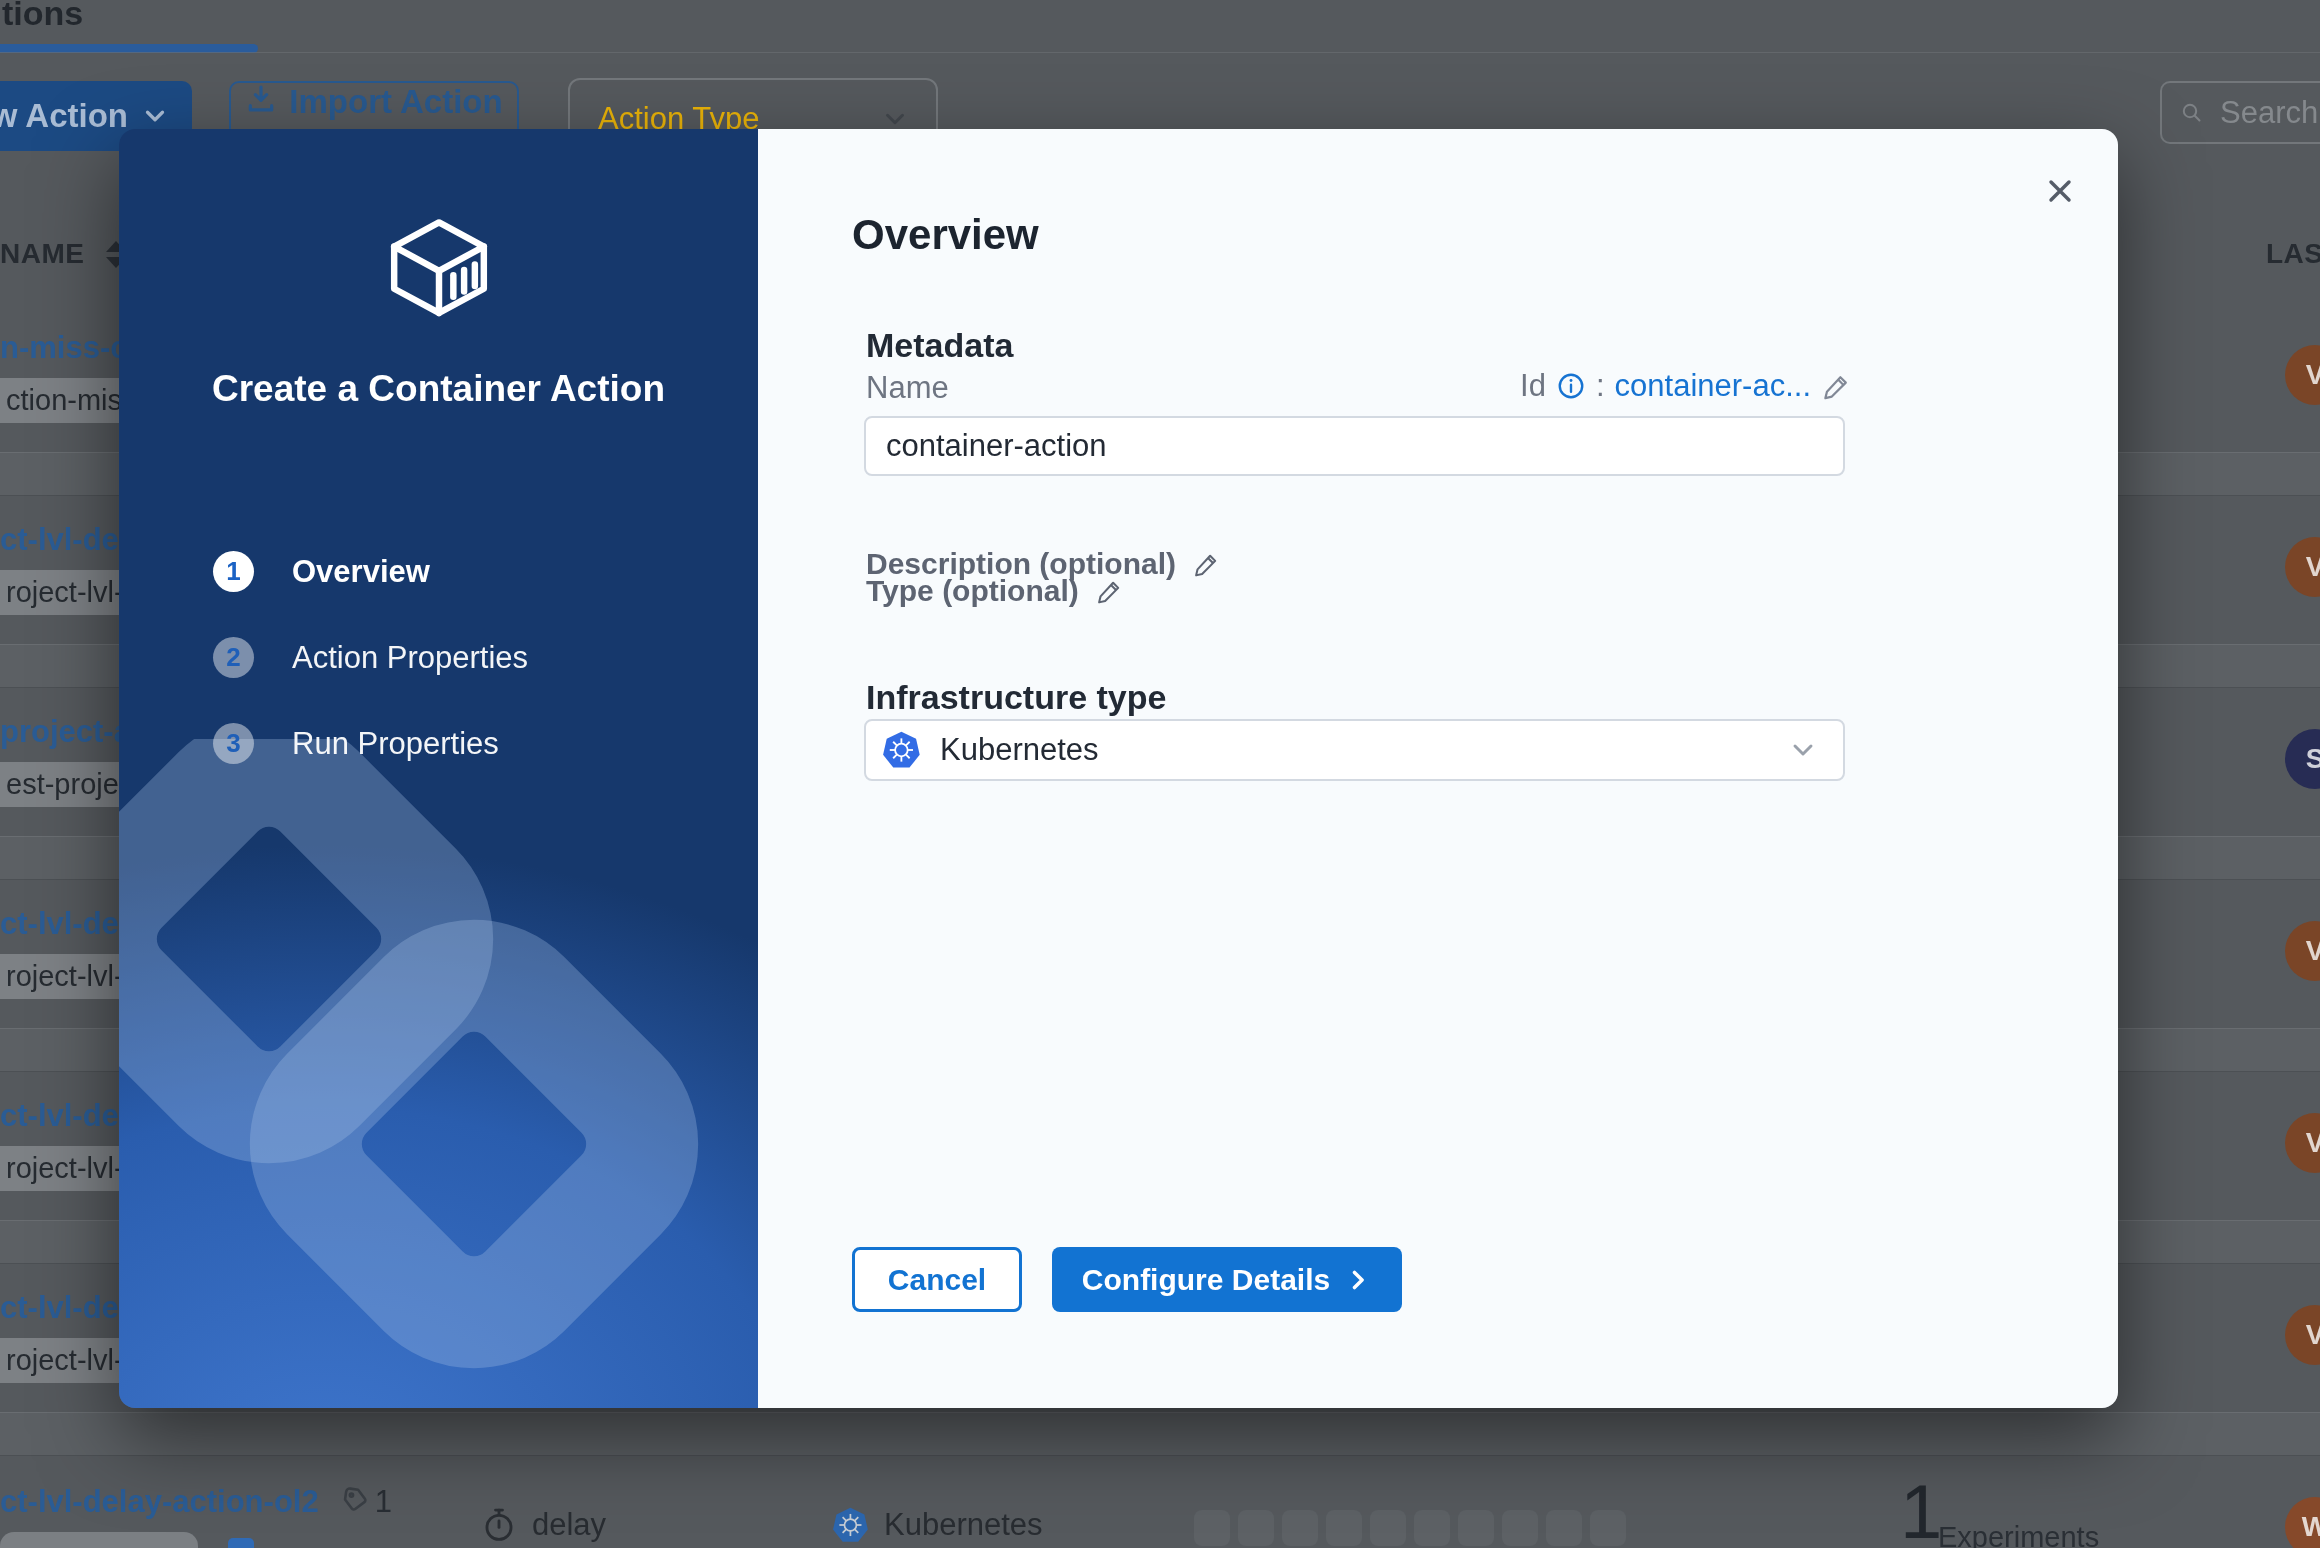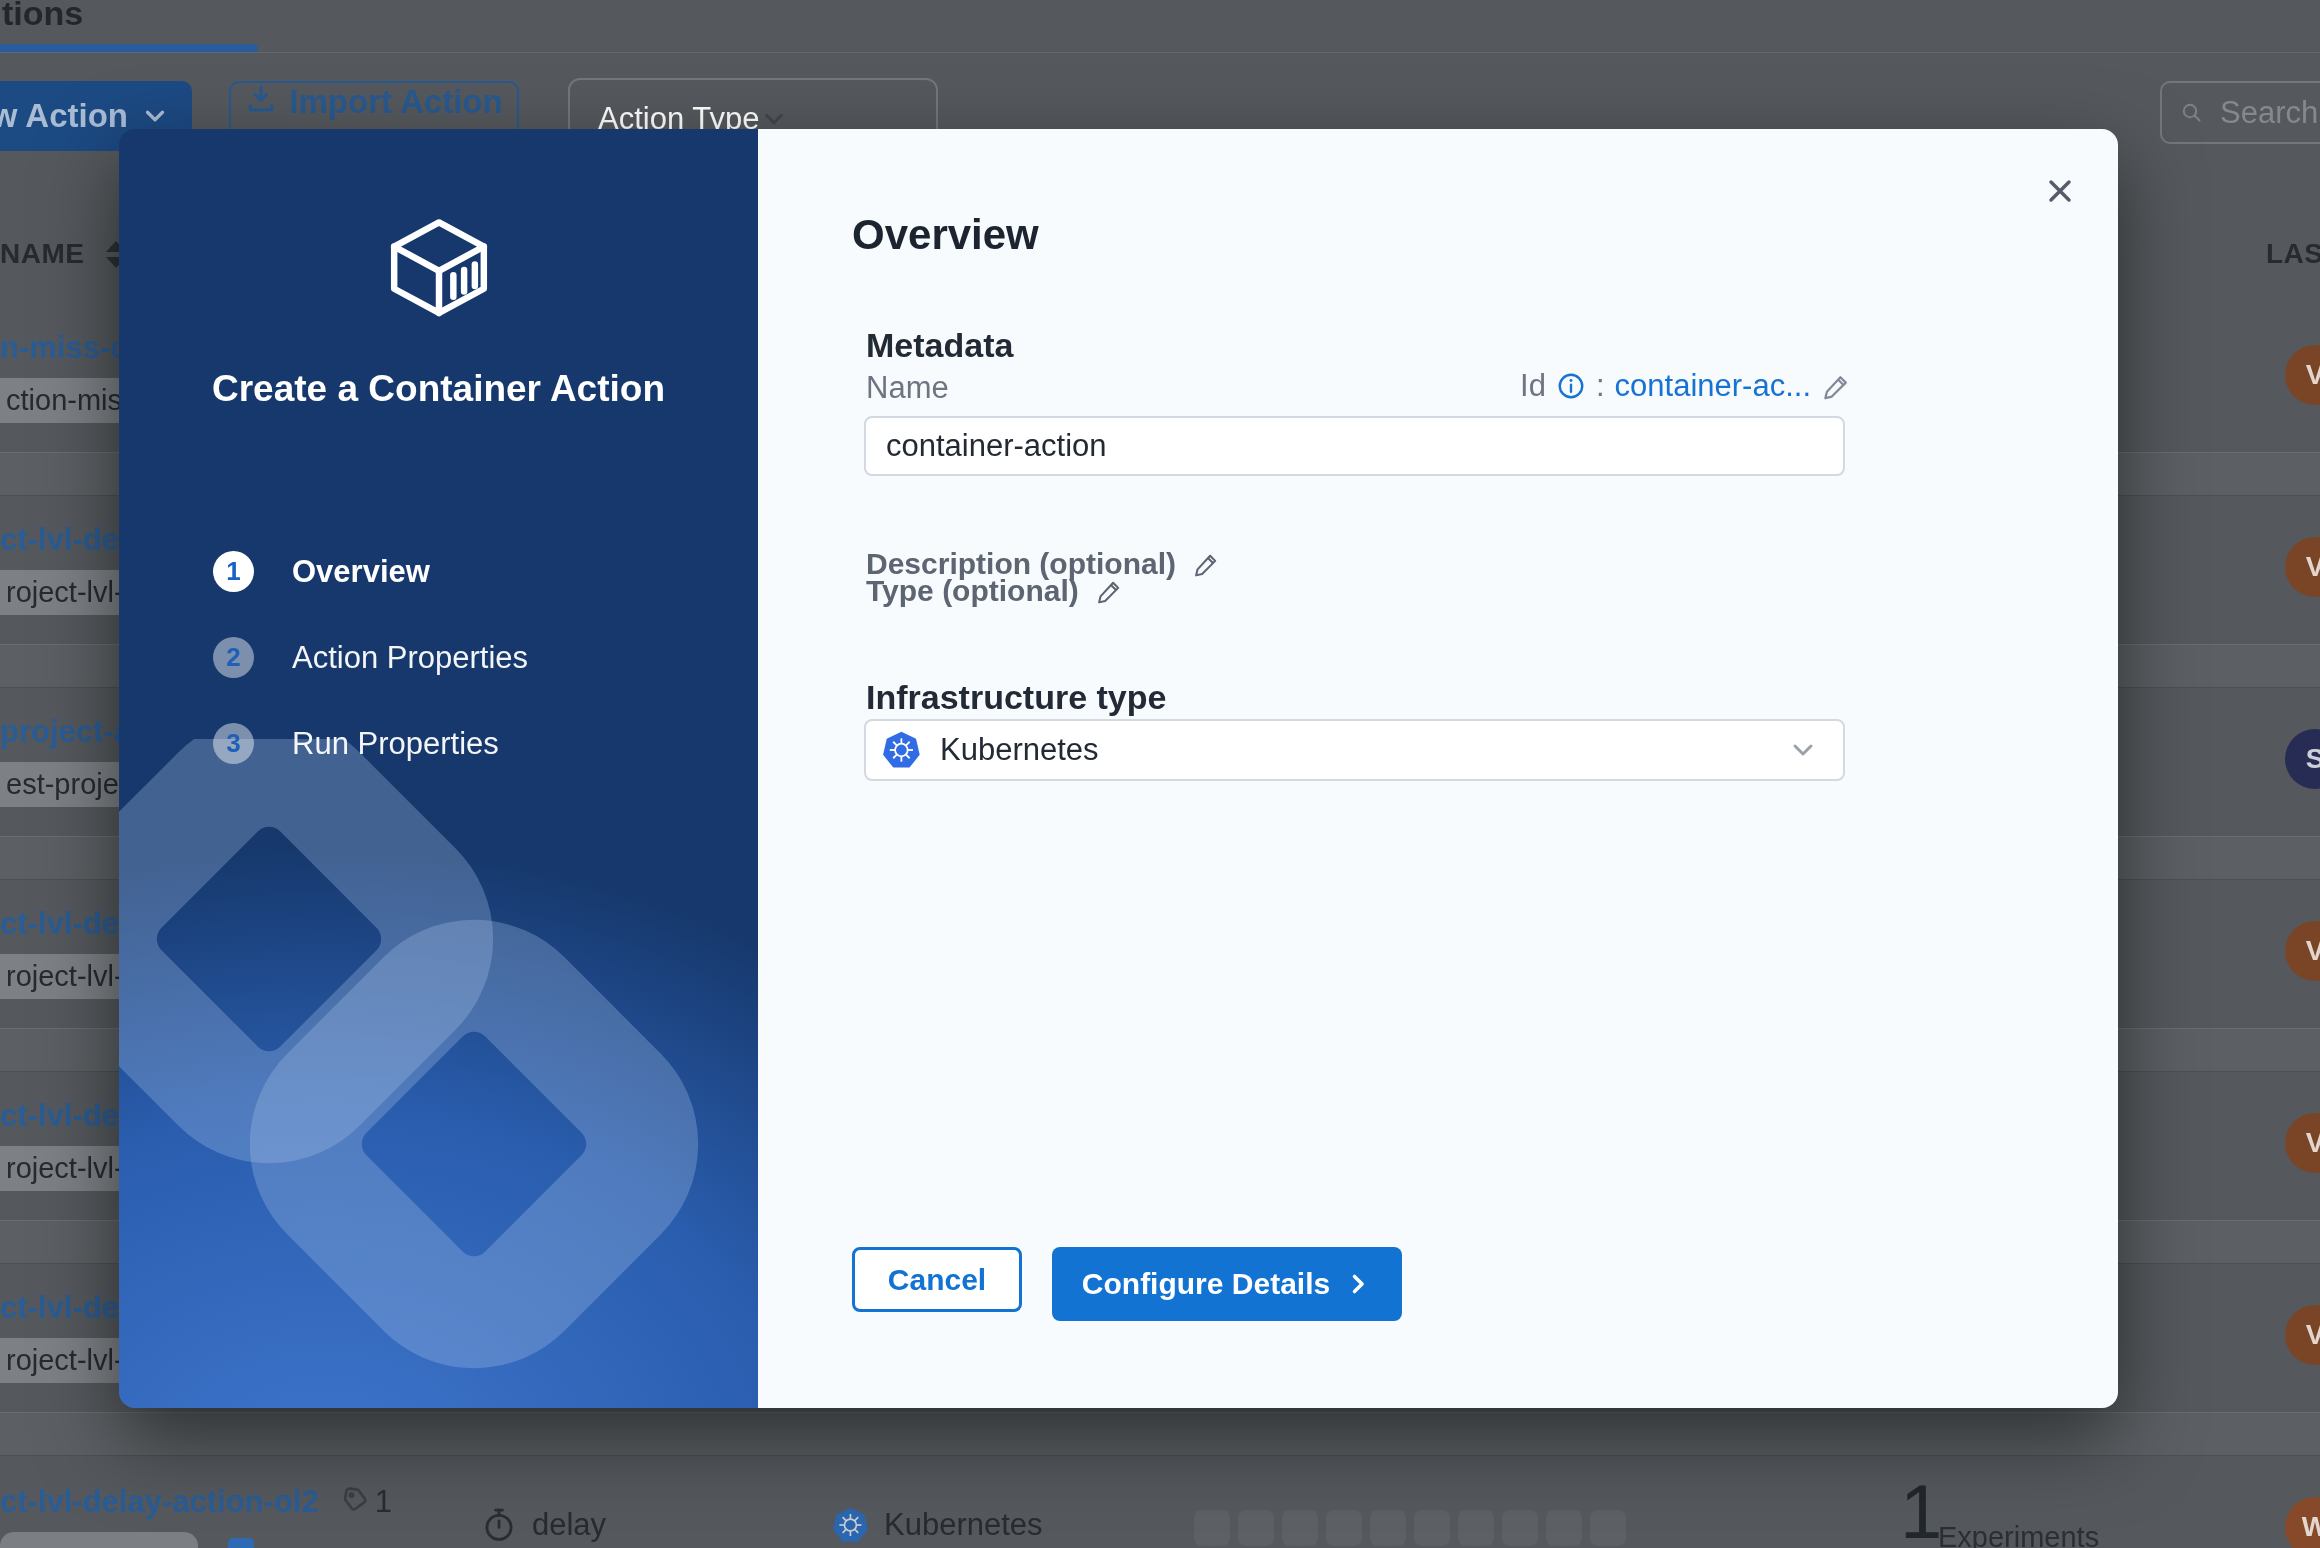--- a/index.html
+++ b/index.html
@@ -11,21 +11,21 @@
   .tab-label { position:absolute; left:2px; top:-6px; font-size:34px; font-weight:700; color:#22272d; }
   .tab-underline { position:absolute; left:-60px; top:44px; width:318px; height:9px; background:#2a5c9c; border-radius:5px; }
   .tabbar-line { position:absolute; left:0; top:52px; width:2320px; height:1px; background:#6b6f73; opacity:.65; }
 
   .btn-new { position:absolute; left:-60px; top:81px; width:252px; height:70px; background:#1c4a83; border-radius:10px;
              display:flex; align-items:center; justify-content:flex-end; gap:12px; padding-right:22px;
              color:#a9bcd4; font-size:33px; font-weight:700; }
   .btn-import { position:absolute; left:229px; top:81px; width:290px; height:70px; border:2px solid #28598f; border-radius:10px;
              display:flex; justify-content:center; gap:12px; color:#28598f; font-size:33px; font-weight:700; }
   .sel-actiontype { position:absolute; left:568px; top:78px; width:370px; height:82px; border:2px solid #73777b; border-radius:12px;
-             display:flex; align-items:center; justify-content:flex-start; padding:0 26px 0 28px; color:#ffffff; font-size:31px; }
+             display:flex; align-items:center; justify-content:space-between; padding:0 26px 0 28px; color:#eab308; font-size:31px; }
   .search-box { position:absolute; left:2160px; top:81px; width:200px; height:63px; border:2px solid #73777b; border-radius:10px;
              display:flex; align-items:center; gap:16px; padding:0 18px; }
   .search-box input { border:none; outline:none; background:transparent; font-size:31px; color:#85898d; width:120px; font-family:inherit; }
   .search-box input::placeholder { color:#85898d; }
 
   .th-name { position:absolute; left:0; top:238px; font-size:28px; font-weight:700; letter-spacing:.5px; color:#262b31;
              display:flex; align-items:center; gap:22px; }
   .th-last { position:absolute; left:2266px; top:238px; font-size:28px; font-weight:700; letter-spacing:.5px; color:#262b31; white-space:nowrap; }
   .sort-icon { display:flex; flex-direction:column; gap:5px; }
   .sort-icon i { width:0; height:0; border-left:10px solid transparent; border-right:10px solid transparent; display:block; }
@@ -73,21 +73,21 @@
   .id-row { position:absolute; top:239px; right:266px; display:flex; align-items:center; gap:10px; font-size:31px; color:#6e7582; }
   .id-row .id-link { color:#1673d2; }
   .name-input { position:absolute; left:106px; top:287px; width:981px; height:60px; background:#fff; border:2px solid #d3d9e1; border-radius:8px;
                 font-size:31px; color:#232a34; padding:0 20px; outline:none; font-family:inherit; }
   .opt-label { position:absolute; left:108px; display:flex; align-items:center; gap:16px; font-size:30px; font-weight:700; color:#5d6472; }
   .dropdown { position:absolute; left:106px; top:590px; width:981px; height:62px; background:#fff; border:2px solid #d3d9e1; border-radius:8px;
               display:flex; align-items:center; gap:18px; padding:0 24px 0 16px; }
   .dropdown .dd-value { font-size:31px; color:#232a34; flex:1; }
   .btn-cancel { position:absolute; left:94px; top:1118px; width:170px; height:65px; background:#fff; border:3px solid #1273d2; border-radius:8px;
                 color:#1273d2; font-size:30px; font-weight:700; display:flex; align-items:center; justify-content:center; cursor:pointer; }
-  .btn-configure { position:absolute; left:294px; top:1118px; width:350px; height:74px; background:#1273d2; border-radius:8px;
+  .btn-configure { position:absolute; left:294px; top:1118px; width:350px; height:65px; background:#1273d2; border-radius:8px;
                 color:#fff; font-size:30px; font-weight:700; display:flex; align-items:center; justify-content:center; gap:14px; cursor:pointer; }
   .pencil { color:#818896; }
 </style>
 </head>
 <body>
 
 <div class="backdrop">
   <div class="tab-label">tions</div>
   <div class="tab-underline"></div>
   <div class="tabbar-line"></div>

